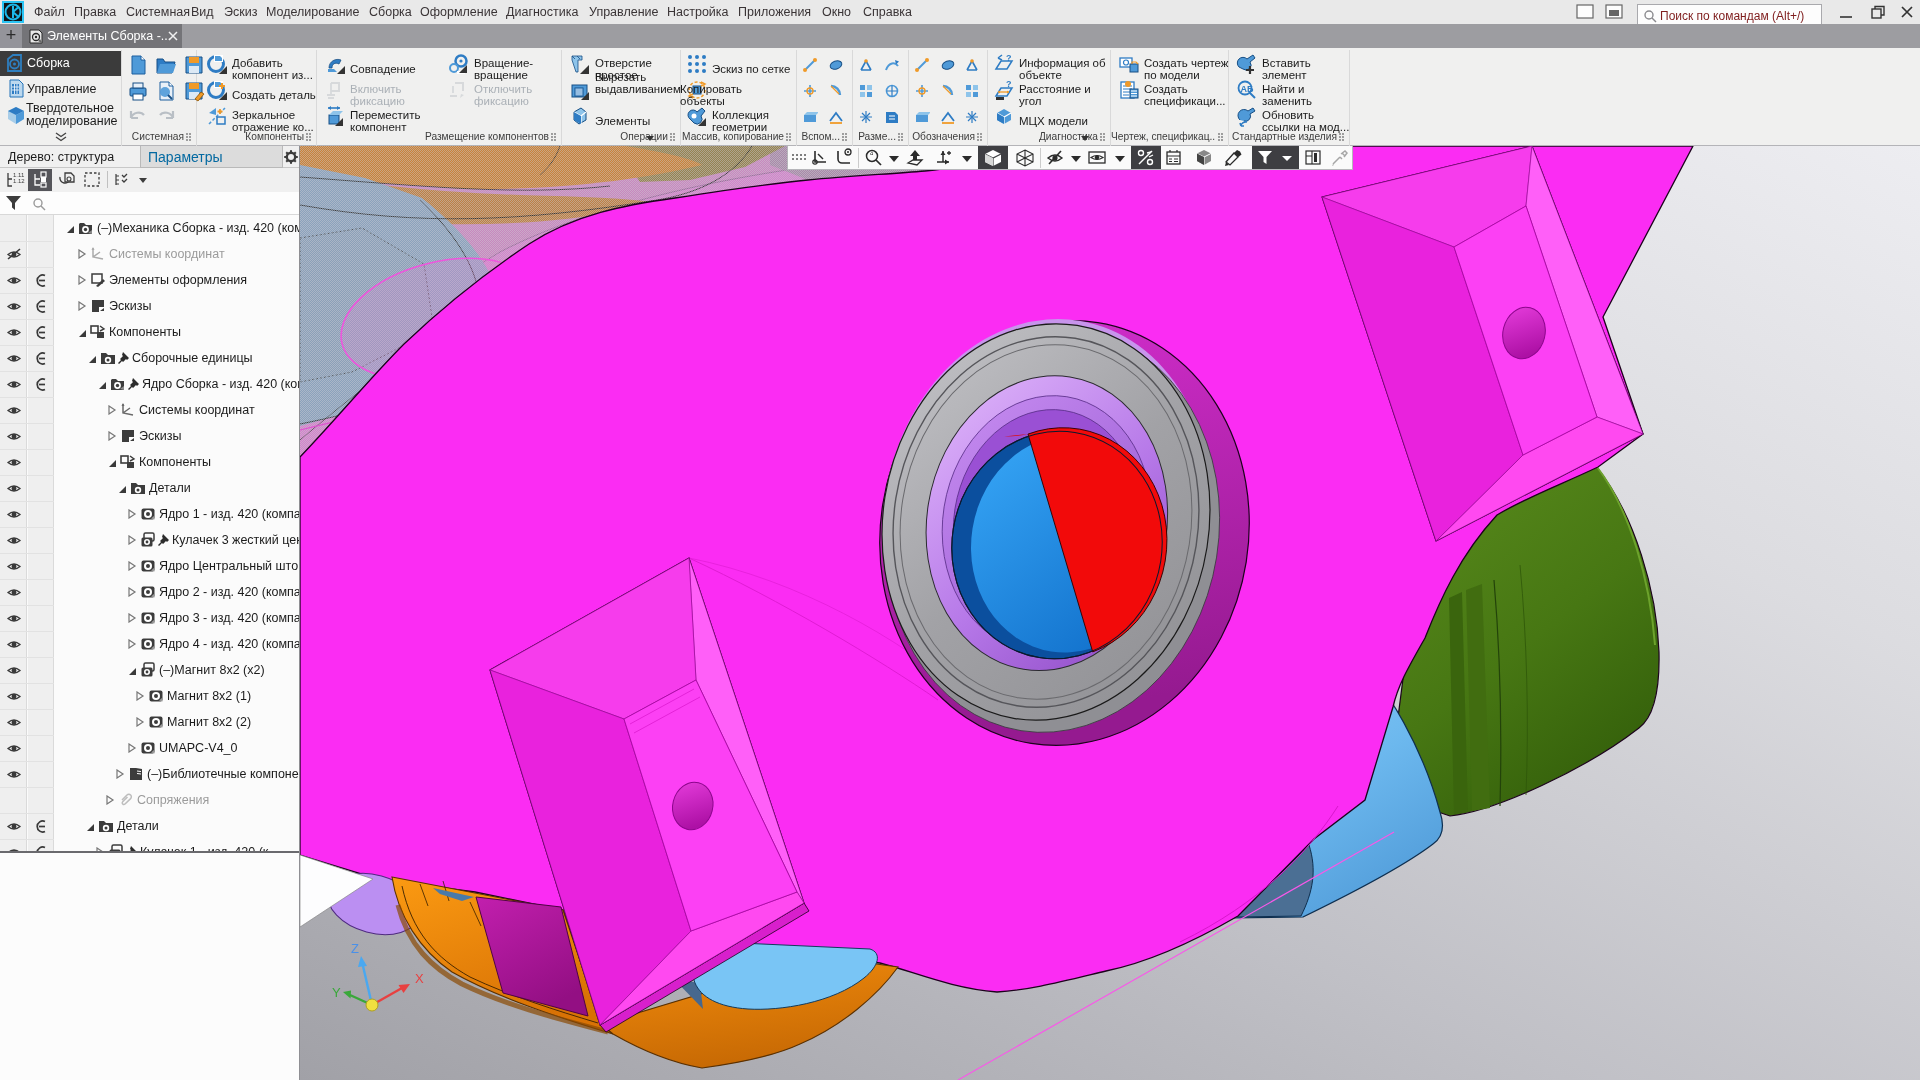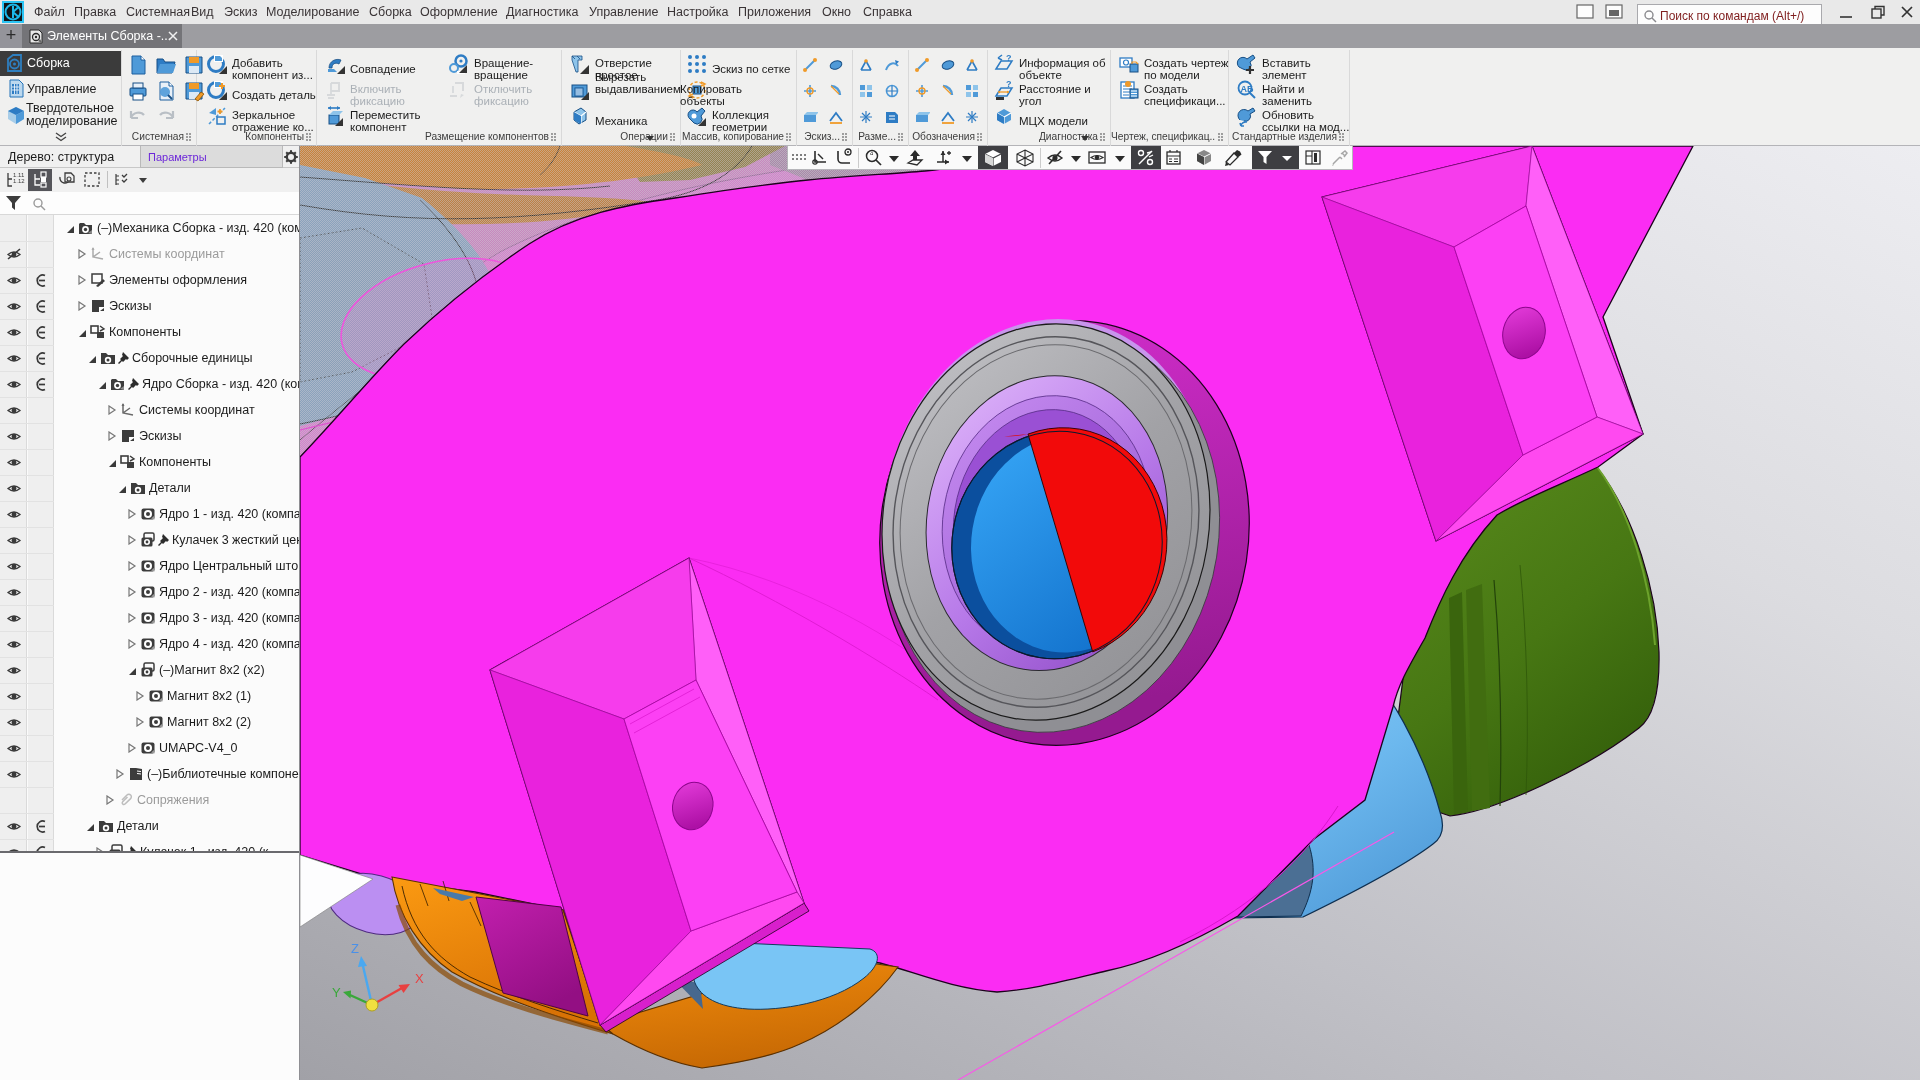--- a/index.html
+++ b/index.html
@@ -237,21 +237,21 @@
     </svg>
 <div class="rlab" style="left:681px;width:103px">Массив, копирование</div>
 <svg class="abs" style="left:785px;top:85px" width="8" height="9">
       <circle cx="2" cy="1" r="0.9" fill="#777"></circle>
       <circle cx="2" cy="4" r="0.9" fill="#777"></circle>
       <circle cx="2" cy="7" r="0.9" fill="#777"></circle>
       <circle cx="5" cy="1" r="0.9" fill="#777"></circle>
       <circle cx="5" cy="4" r="0.9" fill="#777"></circle>
       <circle cx="5" cy="7" r="0.9" fill="#777"></circle>
     </svg>
-<div class="rlab" style="left:797px;width:43px">Эскиз...</div>
+<div class="rlab" style="left:797px;width:43px">Вспом...</div>
 <svg class="abs" style="left:841px;top:85px" width="8" height="9">
       <circle cx="2" cy="1" r="0.9" fill="#777"></circle>
       <circle cx="2" cy="4" r="0.9" fill="#777"></circle>
       <circle cx="2" cy="7" r="0.9" fill="#777"></circle>
       <circle cx="5" cy="1" r="0.9" fill="#777"></circle>
       <circle cx="5" cy="4" r="0.9" fill="#777"></circle>
       <circle cx="5" cy="7" r="0.9" fill="#777"></circle>
     </svg>
 <div class="rlab" style="left:853px;width:43px">Разме...</div>
 <svg class="abs" style="left:897px;top:85px" width="8" height="9">
@@ -443,21 +443,21 @@
       </g>
     </svg>
     <div class="rbtxt" style="left:595px;top:24px;width:90px">Вырезать<br>выдавливанием</div>
 <svg class="abs" style="left:569px;top:57px" width="22" height="22">
       <g>
         <path d="M5,7 L12,3 L17,7 L17,15 L10,19 L5,15 Z" fill="#8ec4ea" stroke="#174f85" stroke-width="1"></path>
         <path d="M5,7 L12,11 L17,7 M12,11 L12,19" fill="none" stroke="#fff" stroke-width="1.2"></path>
         <path d="M5,7 L12,11 L12,19 L5,15 Z" fill="#2e7cc4"></path>
       </g>
     </svg>
-    <div class="rbtxt" style="left:595px;top:68px;width:90px">Механика</div>
+    <div class="rbtxt" style="left:595px;top:68px;width:90px">Элементы</div>
 <svg class="abs" style="left:686px;top:5px" width="22" height="22">
       <g>
         <circle cx="4" cy="4" r="2" fill="#2e7cc4"></circle>
         <circle cx="4" cy="11" r="2" fill="#2e7cc4"></circle>
         <circle cx="4" cy="18" r="2" fill="#2e7cc4"></circle>
         <circle cx="11" cy="4" r="2" fill="#2e7cc4"></circle>
         <circle cx="11" cy="11" r="2" fill="#2e7cc4"></circle>
         <circle cx="11" cy="18" r="2" fill="#2e7cc4"></circle>
         <circle cx="18" cy="4" r="2" fill="#2e7cc4"></circle>
         <circle cx="18" cy="11" r="2" fill="#2e7cc4"></circle>
@@ -636,21 +636,21 @@
         <path d="M4,15 a5,5 0 1 1 8,-9 l5,-3 2,3 -5,3 a5,5 0 0 1 -6,7" fill="#4f9ad8" stroke="#174f85" stroke-width="1"></path>
         <path d="M5,21 a5,4 0 0 1 6,-4 M5,21 l-1,-3 M5,21 l3,0" fill="none" stroke="#2e7cc4" stroke-width="1.6"></path>
       </g>
     </svg>
     <div class="rbtxt" style="left:1262px;top:62px;width:95px">Обновить<br>ссылки на мод...</div>
 </div>
 <div class="panel">
 <div class="abs" style="left:0;top:0;width:300px;height:22px;background:#f0f0f0;border-bottom:1px solid #c8c8c8"></div>
 <div class="abs" style="left:8px;top:0;height:22px;line-height:22px;font-size:12.5px;color:#1b1b1b">Дерево: структура</div>
 <div class="abs" style="left:140px;top:0;width:143px;height:22px;background:#dcdcdc;border:1px solid #b9b9b9;border-top:none"></div>
-<div class="abs" style="left:148px;top:0;height:22px;line-height:22px;font-size:11px;color:#6d28d9">Параметры</div>
+<div class="abs" style="left:148px;top:0;height:22px;line-height:22px;font-size:14px;color:#0369a1">Параметры</div>
 <svg class="abs" style="left:284px;top:4px" width="14" height="14">
       <circle cx="7" cy="7" r="4.2" fill="none" stroke="#3c3c3c" stroke-width="2.4"></circle>
       <rect x="6" y="0.2" width="2" height="2.6" fill="#3c3c3c" transform="rotate(0 7 7)"></rect>
       <rect x="6" y="0.2" width="2" height="2.6" fill="#3c3c3c" transform="rotate(45 7 7)"></rect>
       <rect x="6" y="0.2" width="2" height="2.6" fill="#3c3c3c" transform="rotate(90 7 7)"></rect>
       <rect x="6" y="0.2" width="2" height="2.6" fill="#3c3c3c" transform="rotate(135 7 7)"></rect>
       <rect x="6" y="0.2" width="2" height="2.6" fill="#3c3c3c" transform="rotate(180 7 7)"></rect>
       <rect x="6" y="0.2" width="2" height="2.6" fill="#3c3c3c" transform="rotate(225 7 7)"></rect>
       <rect x="6" y="0.2" width="2" height="2.6" fill="#3c3c3c" transform="rotate(270 7 7)"></rect>
       <rect x="6" y="0.2" width="2" height="2.6" fill="#3c3c3c" transform="rotate(315 7 7)"></rect>

